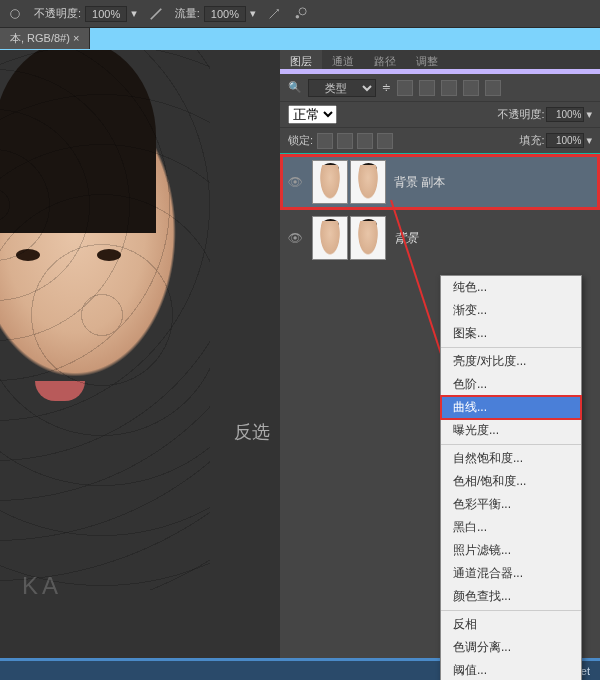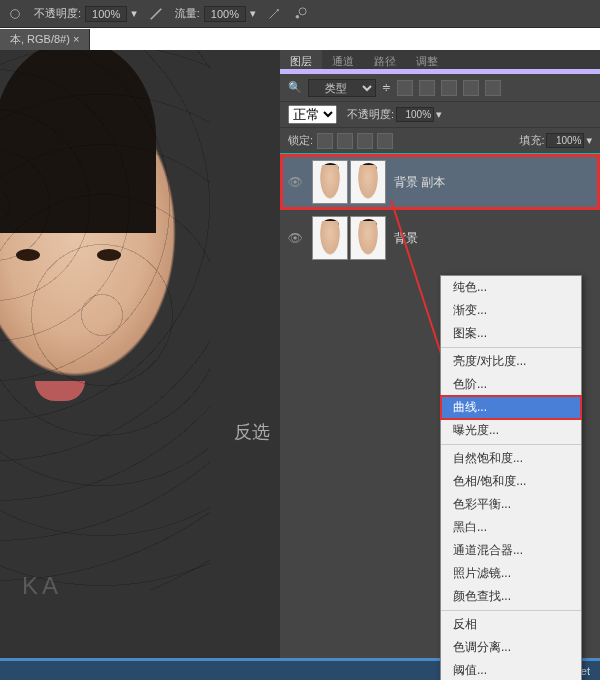--- a/index.html
+++ b/index.html
@@ -1,41 +1,41 @@
 <!DOCTYPE html>
 <html><head>
 <meta charset="utf-8">
 <style>
 *{box-sizing:border-box;margin:0;padding:0;font-family:"Microsoft YaHei",sans-serif}
 body{background:#535353;width:600px;height:680px;overflow:hidden;position:relative}
 .topbar{height:28px;background:#424242;display:flex;align-items:center;padding:0 8px;gap:12px;color:#ccc;font-size:11px;border-bottom:1px solid #2a2a2a}
 .topbar .field{display:flex;align-items:center;gap:4px}
 .topbar .val{background:#3a3a3a;padding:1px 6px;border:1px solid #2a2a2a}
 .icon-sm{width:14px;height:14px;display:inline-block}
-.tabbar{height:22px;background:#ffffff;display:flex;align-items:center}
+.tabbar{height:22px;background:#7dd3fc;display:flex;align-items:flex-start}
 .tab{padding:3px 10px;color:#ccc;font-size:11px;background:#535353;border-right:1px solid #2a2a2a}
 .workspace{display:flex;height:630px}
 .canvas-area{width:280px;background:#333;position:relative;overflow:hidden}
 .face-img{position:absolute;left:-60px;top:-10px;width:270px;height:550px}
 .face-shape{width:100%;height:100%;background:radial-gradient(ellipse 140px 200px at 50% 35%,#e8c5a8 0%,#d9b090 50%,#c89878 70%,transparent 72%)}
 .hair{position:absolute;top:0;left:20%;width:60%;height:35%;background:#1a1410;border-radius:50% 50% 0 0}
 .eye{position:absolute;width:24px;height:12px;background:#2a1a10;border-radius:50%}
 .eye.l{top:38%;left:28%}.eye.r{top:38%;left:58%}
 .mouth{position:absolute;top:62%;left:35%;width:50px;height:20px;background:#b85a5a;border-radius:0 0 30px 30px}
 .selection-dots{position:absolute;inset:0;background-image:repeating-radial-gradient(circle at 20% 30%,transparent 0,transparent 15px,rgba(0,0,0,.3) 15px,rgba(0,0,0,.3) 16px,transparent 16px,transparent 40px),repeating-radial-gradient(circle at 60% 50%,transparent 0,transparent 20px,rgba(0,0,0,.3) 20px,rgba(0,0,0,.3) 21px,transparent 21px,transparent 50px);opacity:.6}
 .reverse-label{position:absolute;right:10px;top:370px;color:#aaa;font-size:18px;writing-mode:horizontal-tb}
 .watermark{position:absolute;bottom:80px;left:22px;color:rgba(150,150,150,.4);font-size:24px;letter-spacing:4px}
 .panels{flex:1;background:#454545;display:flex;flex-direction:column;position:relative}
 .panel-tabs{height:24px;display:flex;background:#3a3a3a;border-bottom:5px solid #c4b5fd}
 .ptab{padding:4px 10px;color:#999;font-size:11px;cursor:pointer}
 .ptab.active{background:#454545;color:#ddd}
 .filter-row{height:28px;display:flex;align-items:center;padding:0 8px;gap:6px;color:#ccc;font-size:11px;border-bottom:1px solid #383838}
 .filter-row select{background:#3a3a3a;color:#ccc;border:1px solid #2a2a2a;font-size:11px;padding:1px 12px}
 .mini-icon{width:16px;height:16px;background:#555;border:1px solid #666;display:inline-block}
-.blend-row{height:26px;display:flex;align-items:center;padding:0 8px;gap:10px;color:#ccc;font-size:11px;border-bottom:1px solid #383838;justify-content:flex-start}
+.blend-row{height:26px;display:flex;align-items:center;padding:0 8px;gap:10px;color:#ccc;font-size:11px;border-bottom:1px solid #383838;justify-content:space-between}
 .lock-row{height:26px;display:flex;align-items:center;padding:0 8px;gap:4px;color:#ccc;font-size:11px;border-bottom:1px solid #14b8a6}
 .layers{flex:1;overflow:hidden}
 .layer{display:flex;align-items:center;padding:6px;gap:8px;color:#ddd;font-size:12px}
 .layer.selected{background:#5a6a7a}
 .layer.hl{outline:3px solid #e03030;outline-offset:-3px}
 .vis{width:18px;height:18px;display:flex;align-items:center;justify-content:center;color:#999}
 .thumb-pair{display:flex;gap:2px}
 .thumb{width:36px;height:44px;background:#f5f5f5;border:1px solid #888;position:relative;overflow:hidden}
 .thumb-face{position:absolute;inset:4px 6px 2px 6px;background:radial-gradient(ellipse at 50% 35%,#e8c5a8 0%,#d9b090 60%,transparent 65%)}
 .thumb-hair{position:absolute;top:2px;left:25%;width:50%;height:30%;background:#1a1410;border-radius:50% 50% 0 0}
@@ -170,21 +170,21 @@
         <div class="thumb-pair">
           <div class="thumb">
               <div class="thumb-hair"></div>
               <div class="thumb-face"></div>
             </div>
           <div class="thumb">
               <div class="thumb-hair"></div>
               <div class="thumb-face"></div>
             </div>
         </div>
-        <span style="">背景</span>
+        <span style="font-style:italic">背景</span>
       </div>
     </div>
 
     <div class="bottom-icons">
       <span class="bi"></span>
       <span class="bi"></span>
       <span class="bi"></span>
       <span class="bi hl"></span>
       <span class="bi"></span>
     </div>
@@ -196,22 +196,22 @@
         <div class="menu-sep"></div>
         <div class="menu-item">亮度/对比度...</div>
         <div class="menu-item">色阶...</div>
         <div class="menu-item selected hl">曲线...</div>
         <div class="menu-item">曝光度...</div>
         <div class="menu-sep"></div>
         <div class="menu-item">自然饱和度...</div>
         <div class="menu-item">色相/饱和度...</div>
         <div class="menu-item">色彩平衡...</div>
         <div class="menu-item">黑白...</div>
+        <div class="menu-item">照片滤镜...</div>
         <div class="menu-item">通道混合器...</div>
-        <div class="menu-item">照片滤镜...</div>
         <div class="menu-item">颜色查找...</div>
         <div class="menu-sep"></div>
         <div class="menu-item">反相</div>
         <div class="menu-item">色调分离...</div>
         <div class="menu-item">阈值...</div>
       </div>
   </div>
 </div>
 
 <div class="arrow-line"></div>

